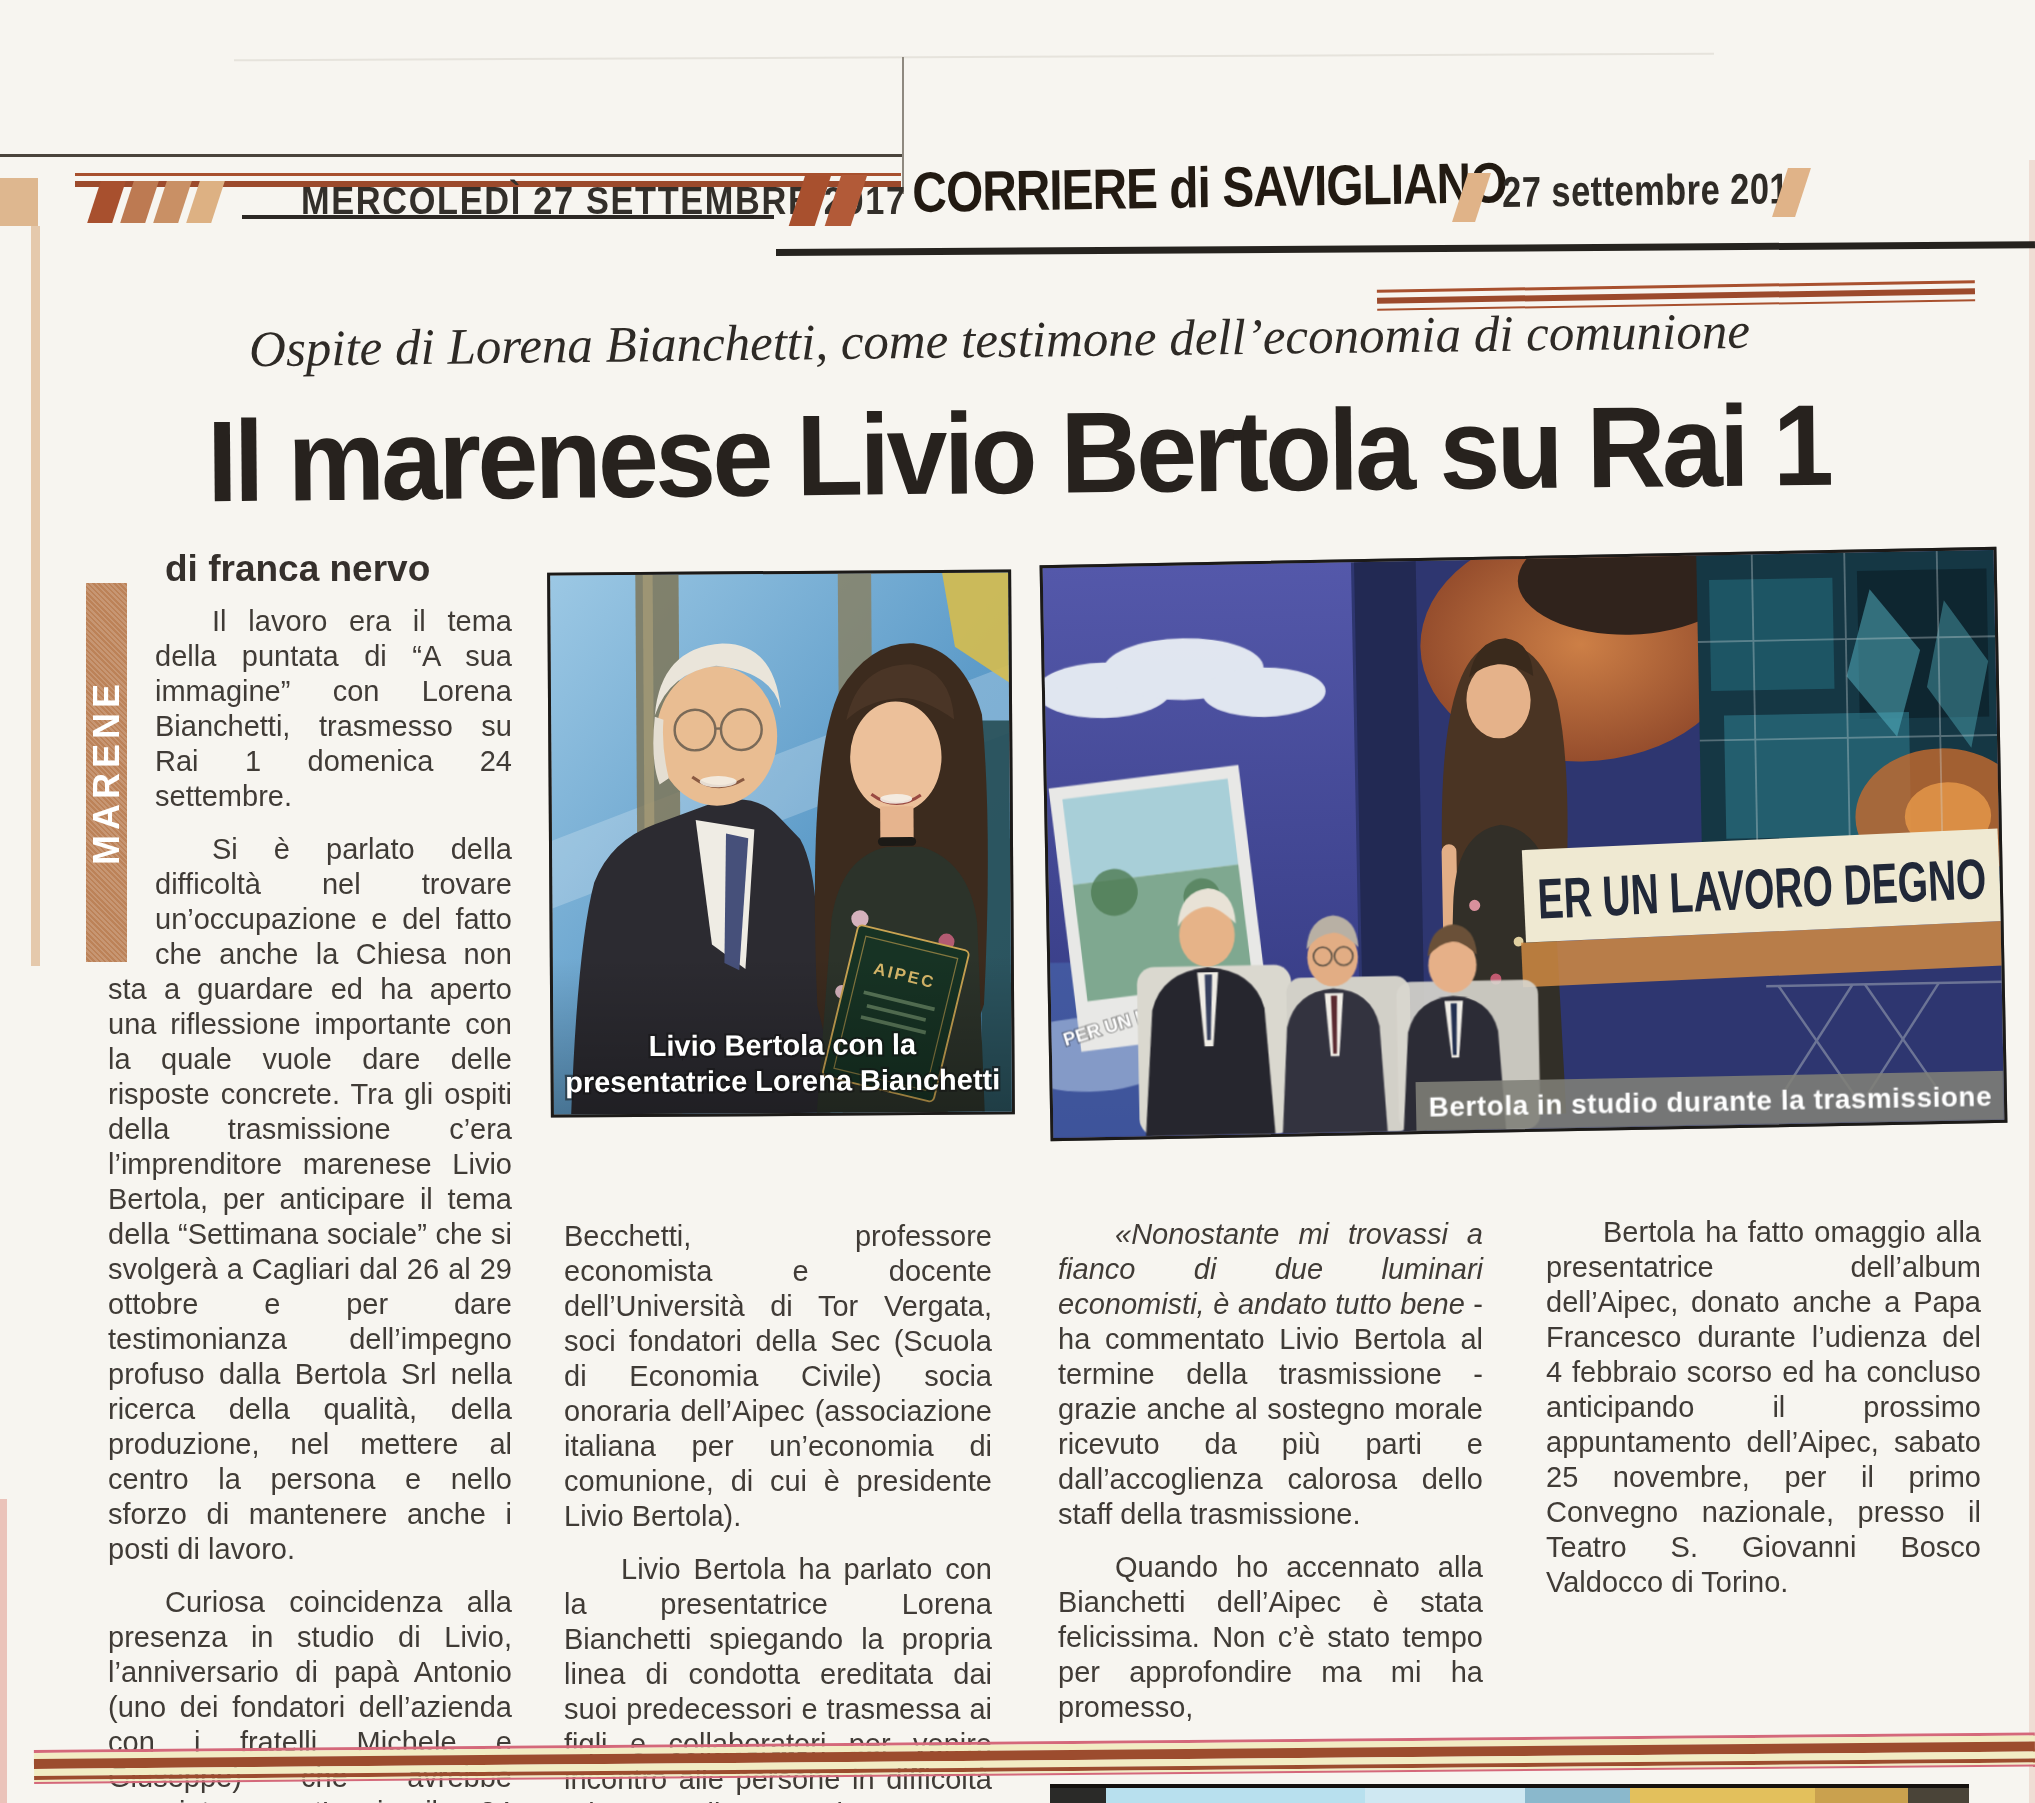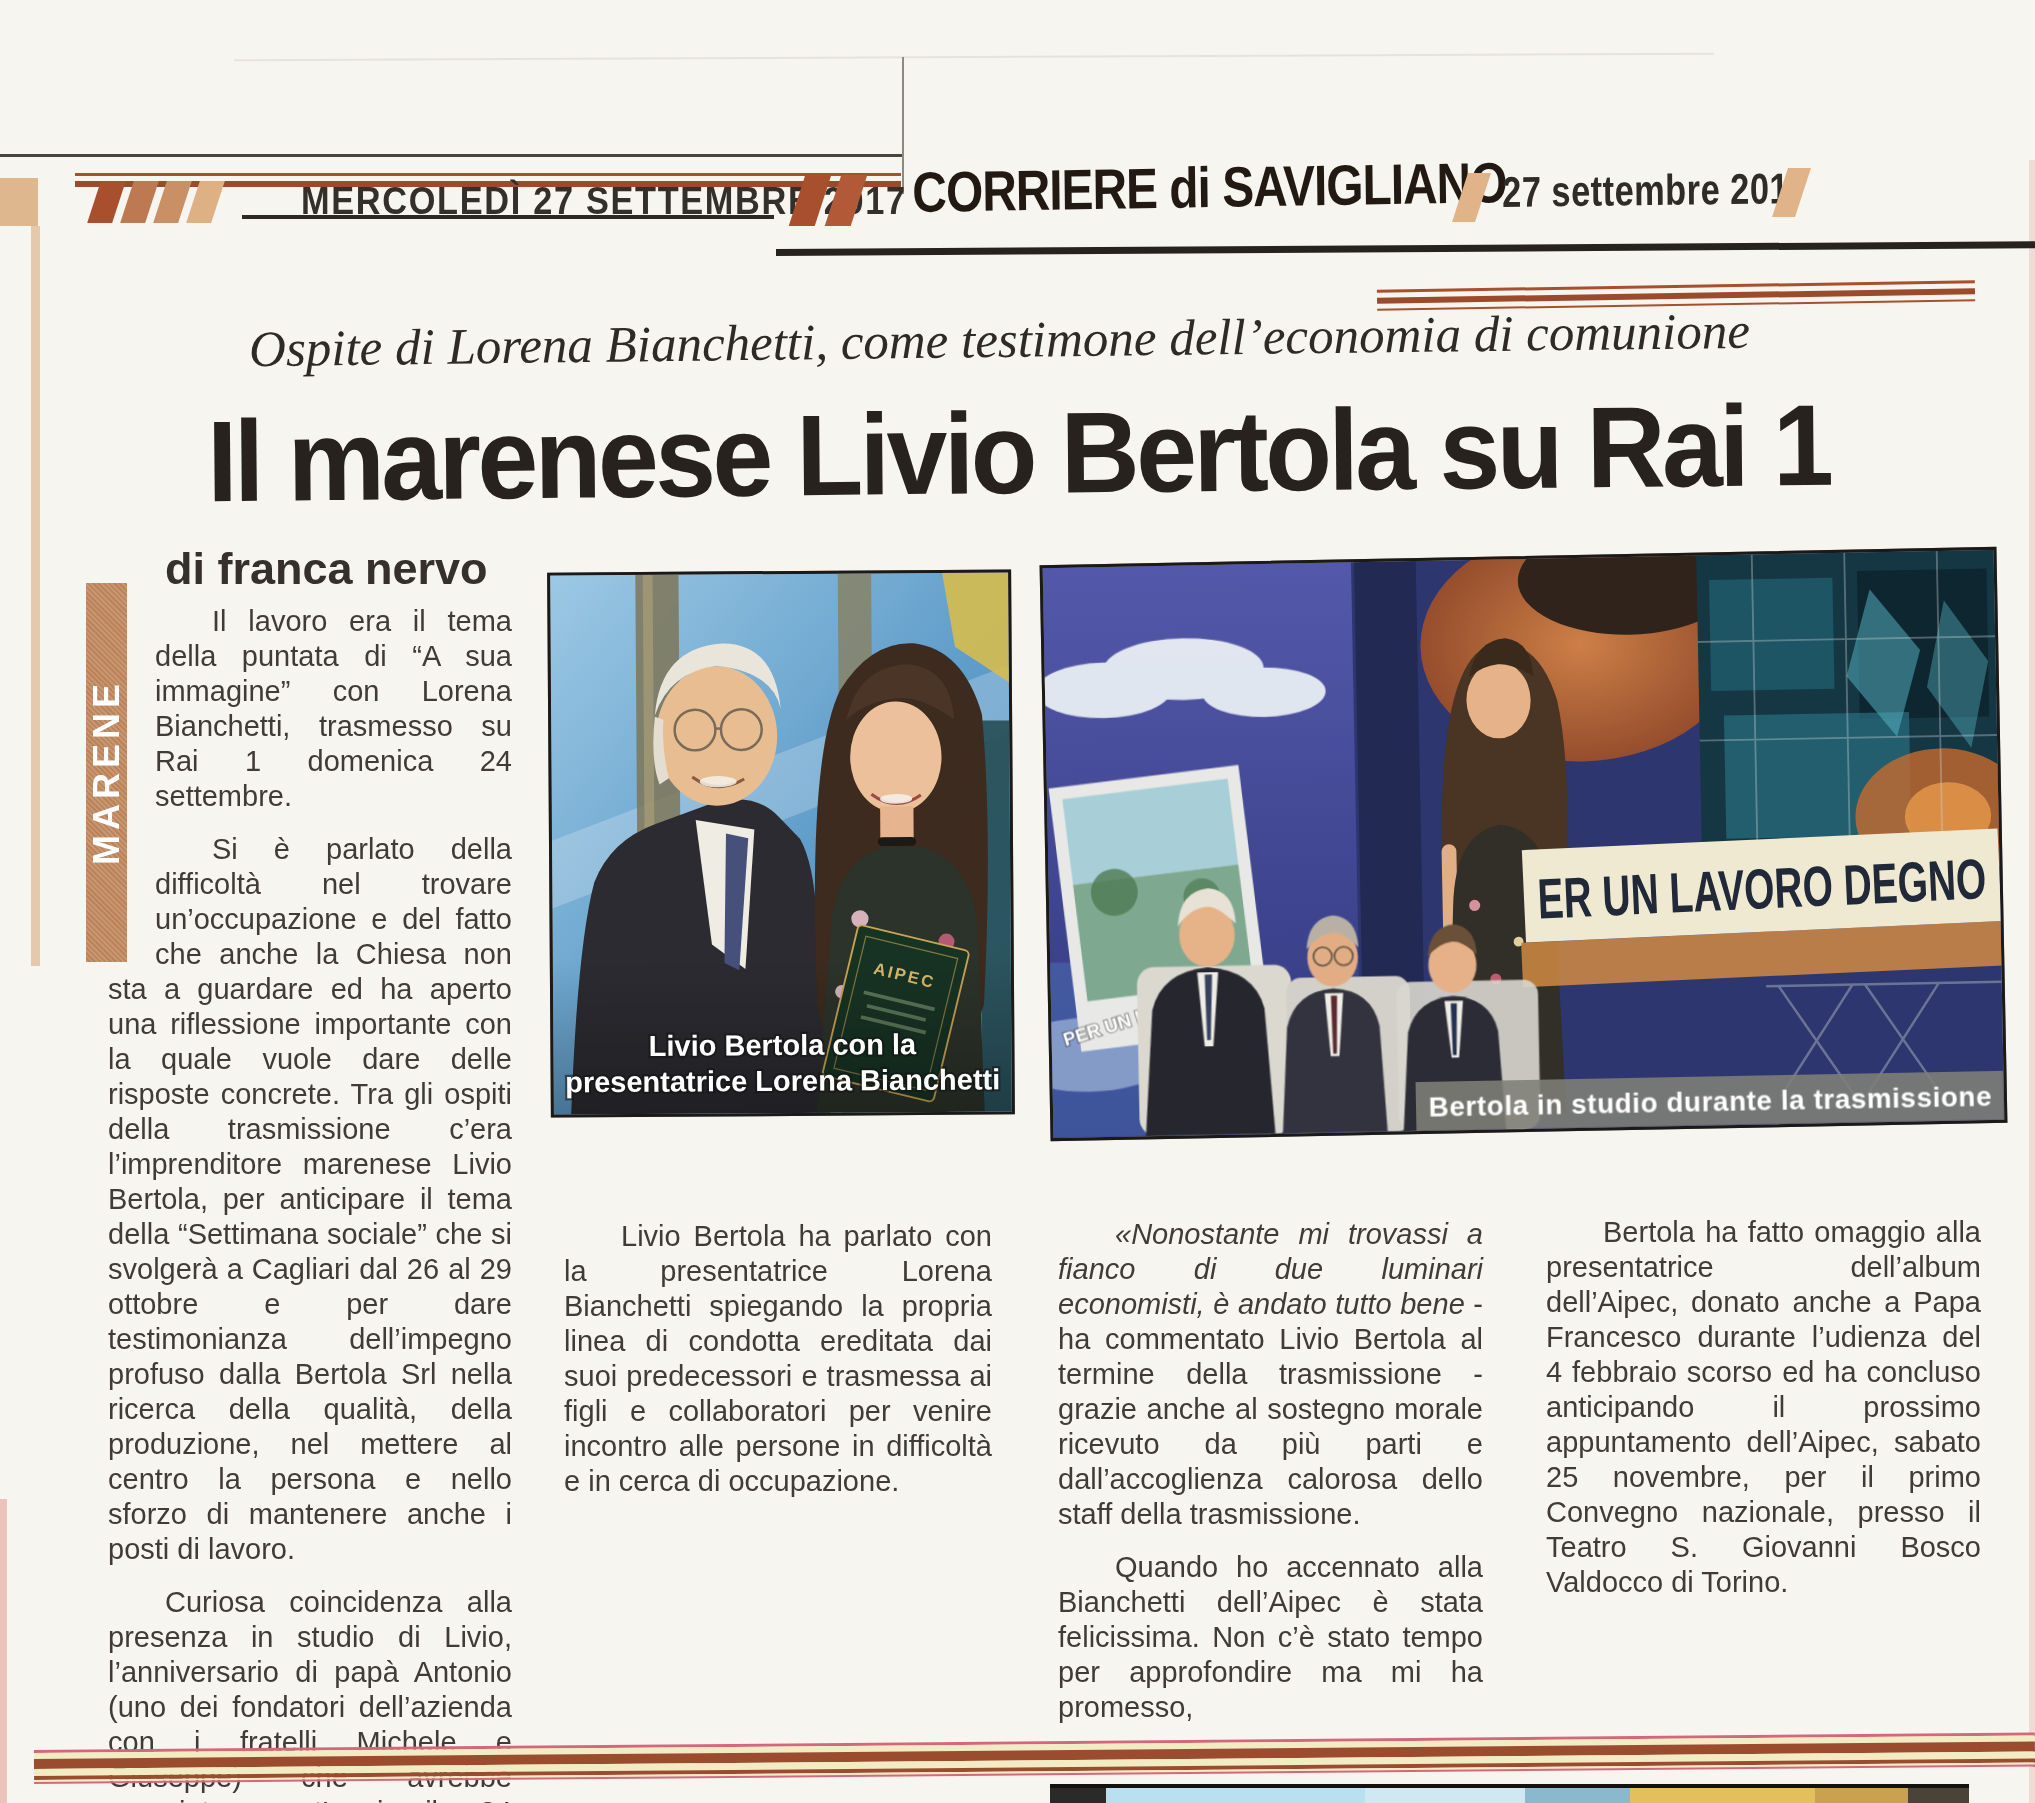--- a/index.html
+++ b/index.html
@@ -49,21 +49,21 @@
   
   .section-bar{position:absolute;left:86px;top:583px;width:41px;height:379px;background:#bc8258;
       background-image:repeating-linear-gradient(45deg,rgba(255,255,255,.16) 0 1.9px,rgba(0,0,0,0) 1.9px 3.7px);
       display:flex;align-items:center;justify-content:center;}
   .section-bar span{writing-mode:vertical-rl;transform:rotate(180deg);color:#fff;font-weight:bold;
       font-size:36px;letter-spacing:5px;}
   
   .col{position:absolute;font-size:29px;line-height:35px;text-align:justify;color:#403b36;}
   .col p{margin:18px;text-indent:57px;}
   .col p.noind{text-indent:0;}
-  .byline{font-weight:bold;font-size:45px;color:#35302c;padding-left:75px;margin-bottom:16px;text-align:left;}
+  .byline{font-weight:bold;font-size:37px;color:#35302c;padding-left:75px;margin-bottom:16px;text-align:left;}
   .bar-spacer{float:left;width:65px;height:412px;}
   .col i{font-style:italic;}
   
   .photo{position:absolute;border:3.1px solid #1c1a18;background:#888;}
   .photo-left{left:549px;top:571px;width:458px;height:539px;transform:rotate(-0.4deg);}
   .photo-right{left:1045px;top:556px;width:951px;height:570px;transform:rotate(-1.1deg);}
   .photo svg{display:block;width:100%;height:100%;}
   
   .bottom-band{position:absolute;left:34px;top:1750px;width:2001px;transform:rotate(-0.5deg);transform-origin:left center;}
   .bottom-band .b1{height:2.5px;background:#d4687a;}
@@ -318,20 +318,21 @@
       </g>
 
       <g>
         <rect x="588" y="844" width="954" height="80" fill="#7e7e76" opacity=".88"></rect>
         <text x="1066" y="900" text-anchor="middle" font-size="45" font-weight="bold" fill="#ffffff" letter-spacing="1">Bertola in studio durante la trasmissione</text>
       </g>
     </svg>
   </div>
 
   <div class="col" style="left:546px;top:1201px;width:464px;">
+    <p class="noind">Becchetti, professore economista e docente dell’Università di Tor Vergata, soci fondatori della Sec (Scuola di Economia Civile) socia onoraria dell’Aipec (associazione italiana per un’economia di comunione, di cui è presidente Livio Bertola).</p>
     <p>Livio Bertola ha parlato con la presentatrice Lorena Bianchetti spiegando la propria linea di condotta ereditata dai suoi predecessori e trasmessa ai figli e collaboratori per venire incontro alle persone in difficoltà e in cerca di occupazione.</p>
   </div>
 
   <div class="col" style="left:1040px;top:1199px;width:461px;">
     <p><i>«Nonostante mi trovassi a fianco di due luminari economisti, è andato tutto bene</i><span> - ha commentato Livio Bertola al termine della trasmissione - grazie anche al sostegno morale ricevuto da più parti e dall’accoglienza calorosa dello staff della trasmissione.</span></p>
     <p>Quando ho accennato alla Bianchetti dell’Aipec è stata felicissima. Non c’è stato tempo per approfondire ma mi ha promesso,</p>
   </div>
 
   <div class="col" style="left:1528px;top:1197px;width:471px;">
     <p>Bertola ha fatto omaggio alla presentatrice dell’album dell’Aipec, donato anche a Papa Francesco durante l’udienza del 4 febbraio scorso ed ha concluso anticipando il prossimo appuntamento dell’Aipec, sabato 25 novembre, per il primo Convegno nazionale, presso il Teatro S. Giovanni Bosco Valdocco di Torino.</p>

